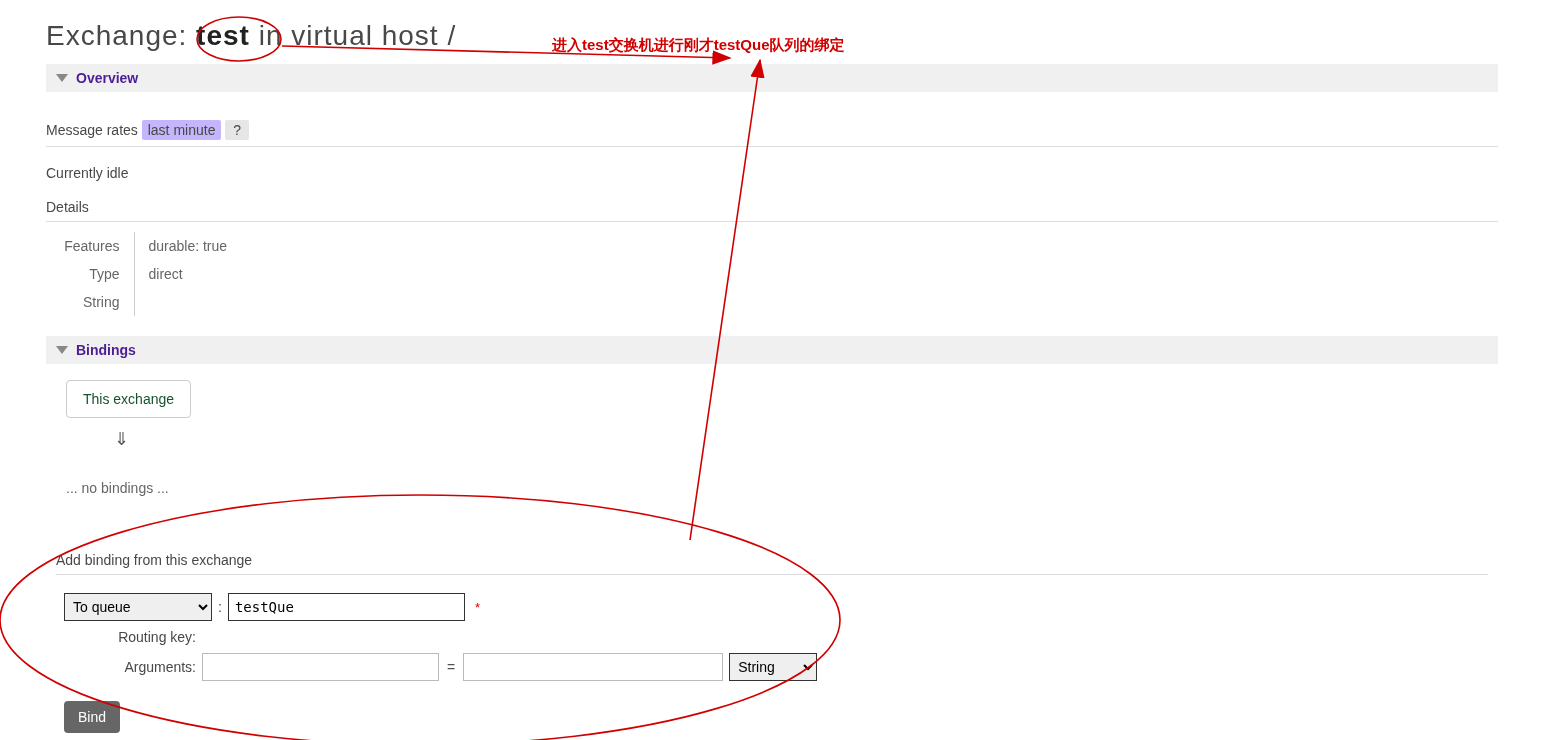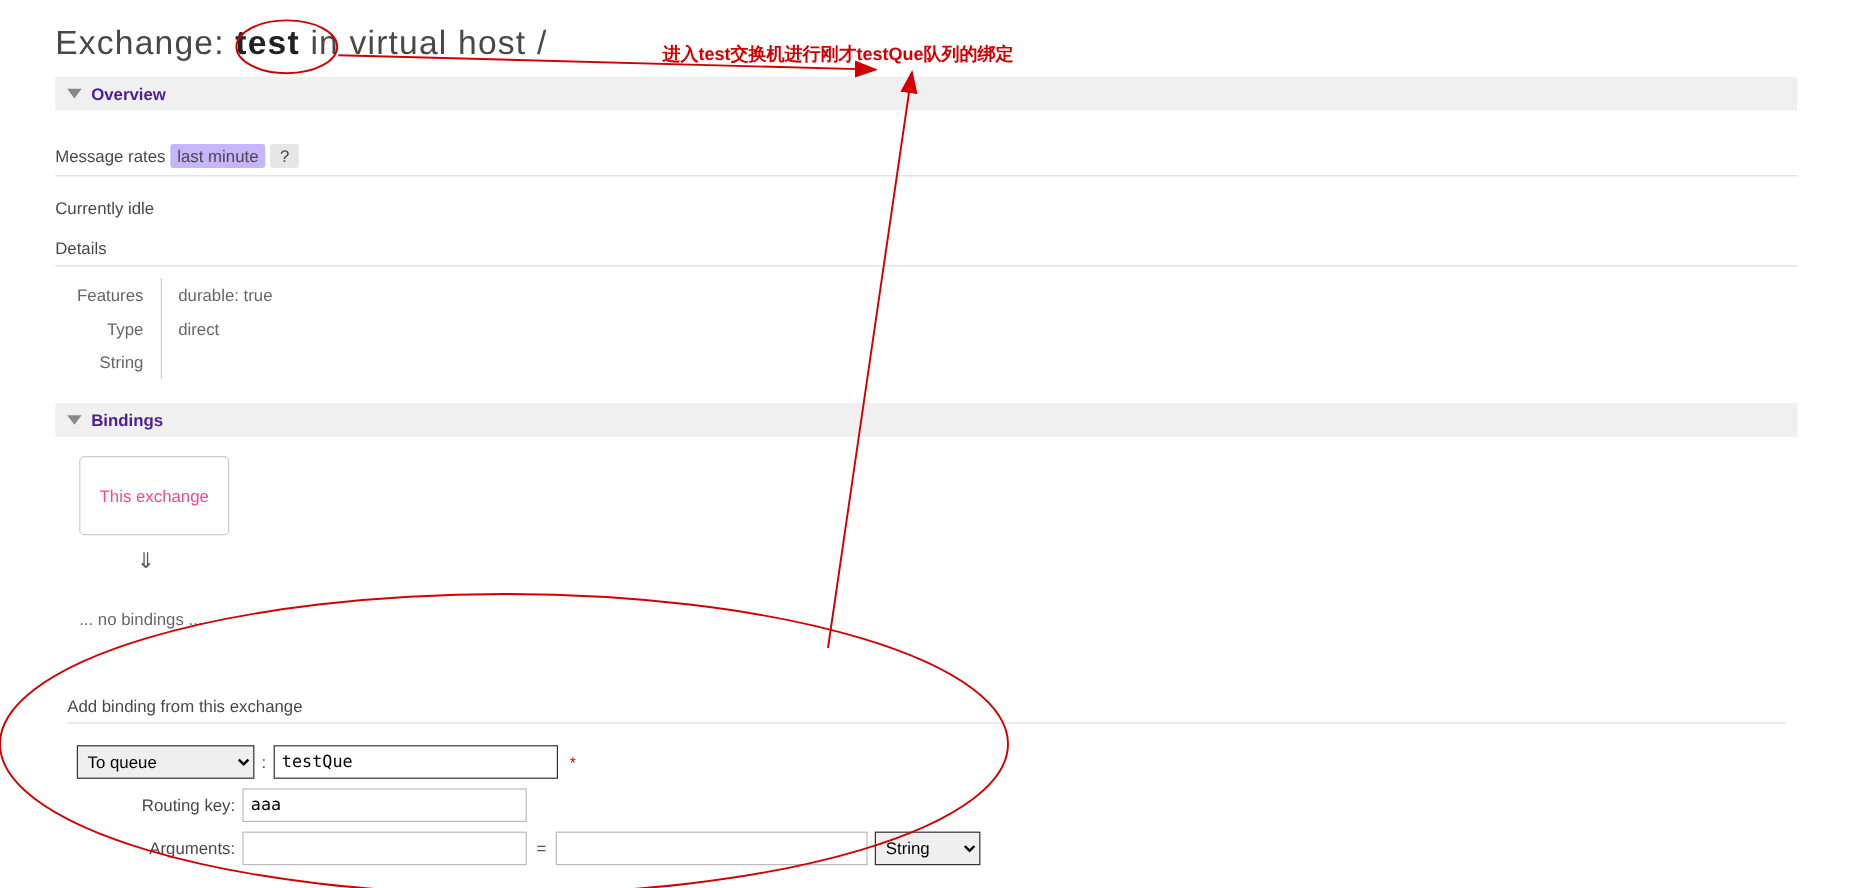--- a/index.html
+++ b/index.html
@@ -92,23 +92,23 @@
     }
     .details-table td.sep {
       border-left: 1px solid #ccc;
     }
     .bindings-body {
       padding: 16px 10px;
     }
     .this-exchange-box {
       border: 1px solid #ccc;
       border-radius: 4px;
-      padding: 24px 16px;
+      padding: 10px 16px;
       display: inline-block;
-      color: #ec4899;
+      color: #14532d;
       margin-left: 10px;
     }
     .down-arrow {
       font-size: 18px;
       color: #555;
       margin-top: 10px;
       margin-left: 58px;
     }
     .no-bindings {
       color: #666;
@@ -257,21 +257,20 @@
         <select class="to-select">
           <option>To queue</option>
         </select>
         <span class="colon">:</span>
         <input class="txt" type="text" value="testQue" style="">
         <span class="req-star">*</span>
       </div>
 
       <div class="form-row">
         <span class="lbl">Routing key:</span>
-        <input class="txt light" type="text" value="aaa" style="">
       </div>
 
       <div class="form-row">
         <span class="lbl">Arguments:</span>
         <input class="txt light" type="text" value="" style="">
         <span class="eq">=</span>
         <input class="arg-val" type="text" value="" style="">
         <select class="type-select">
           <option>String</option>
         </select>

